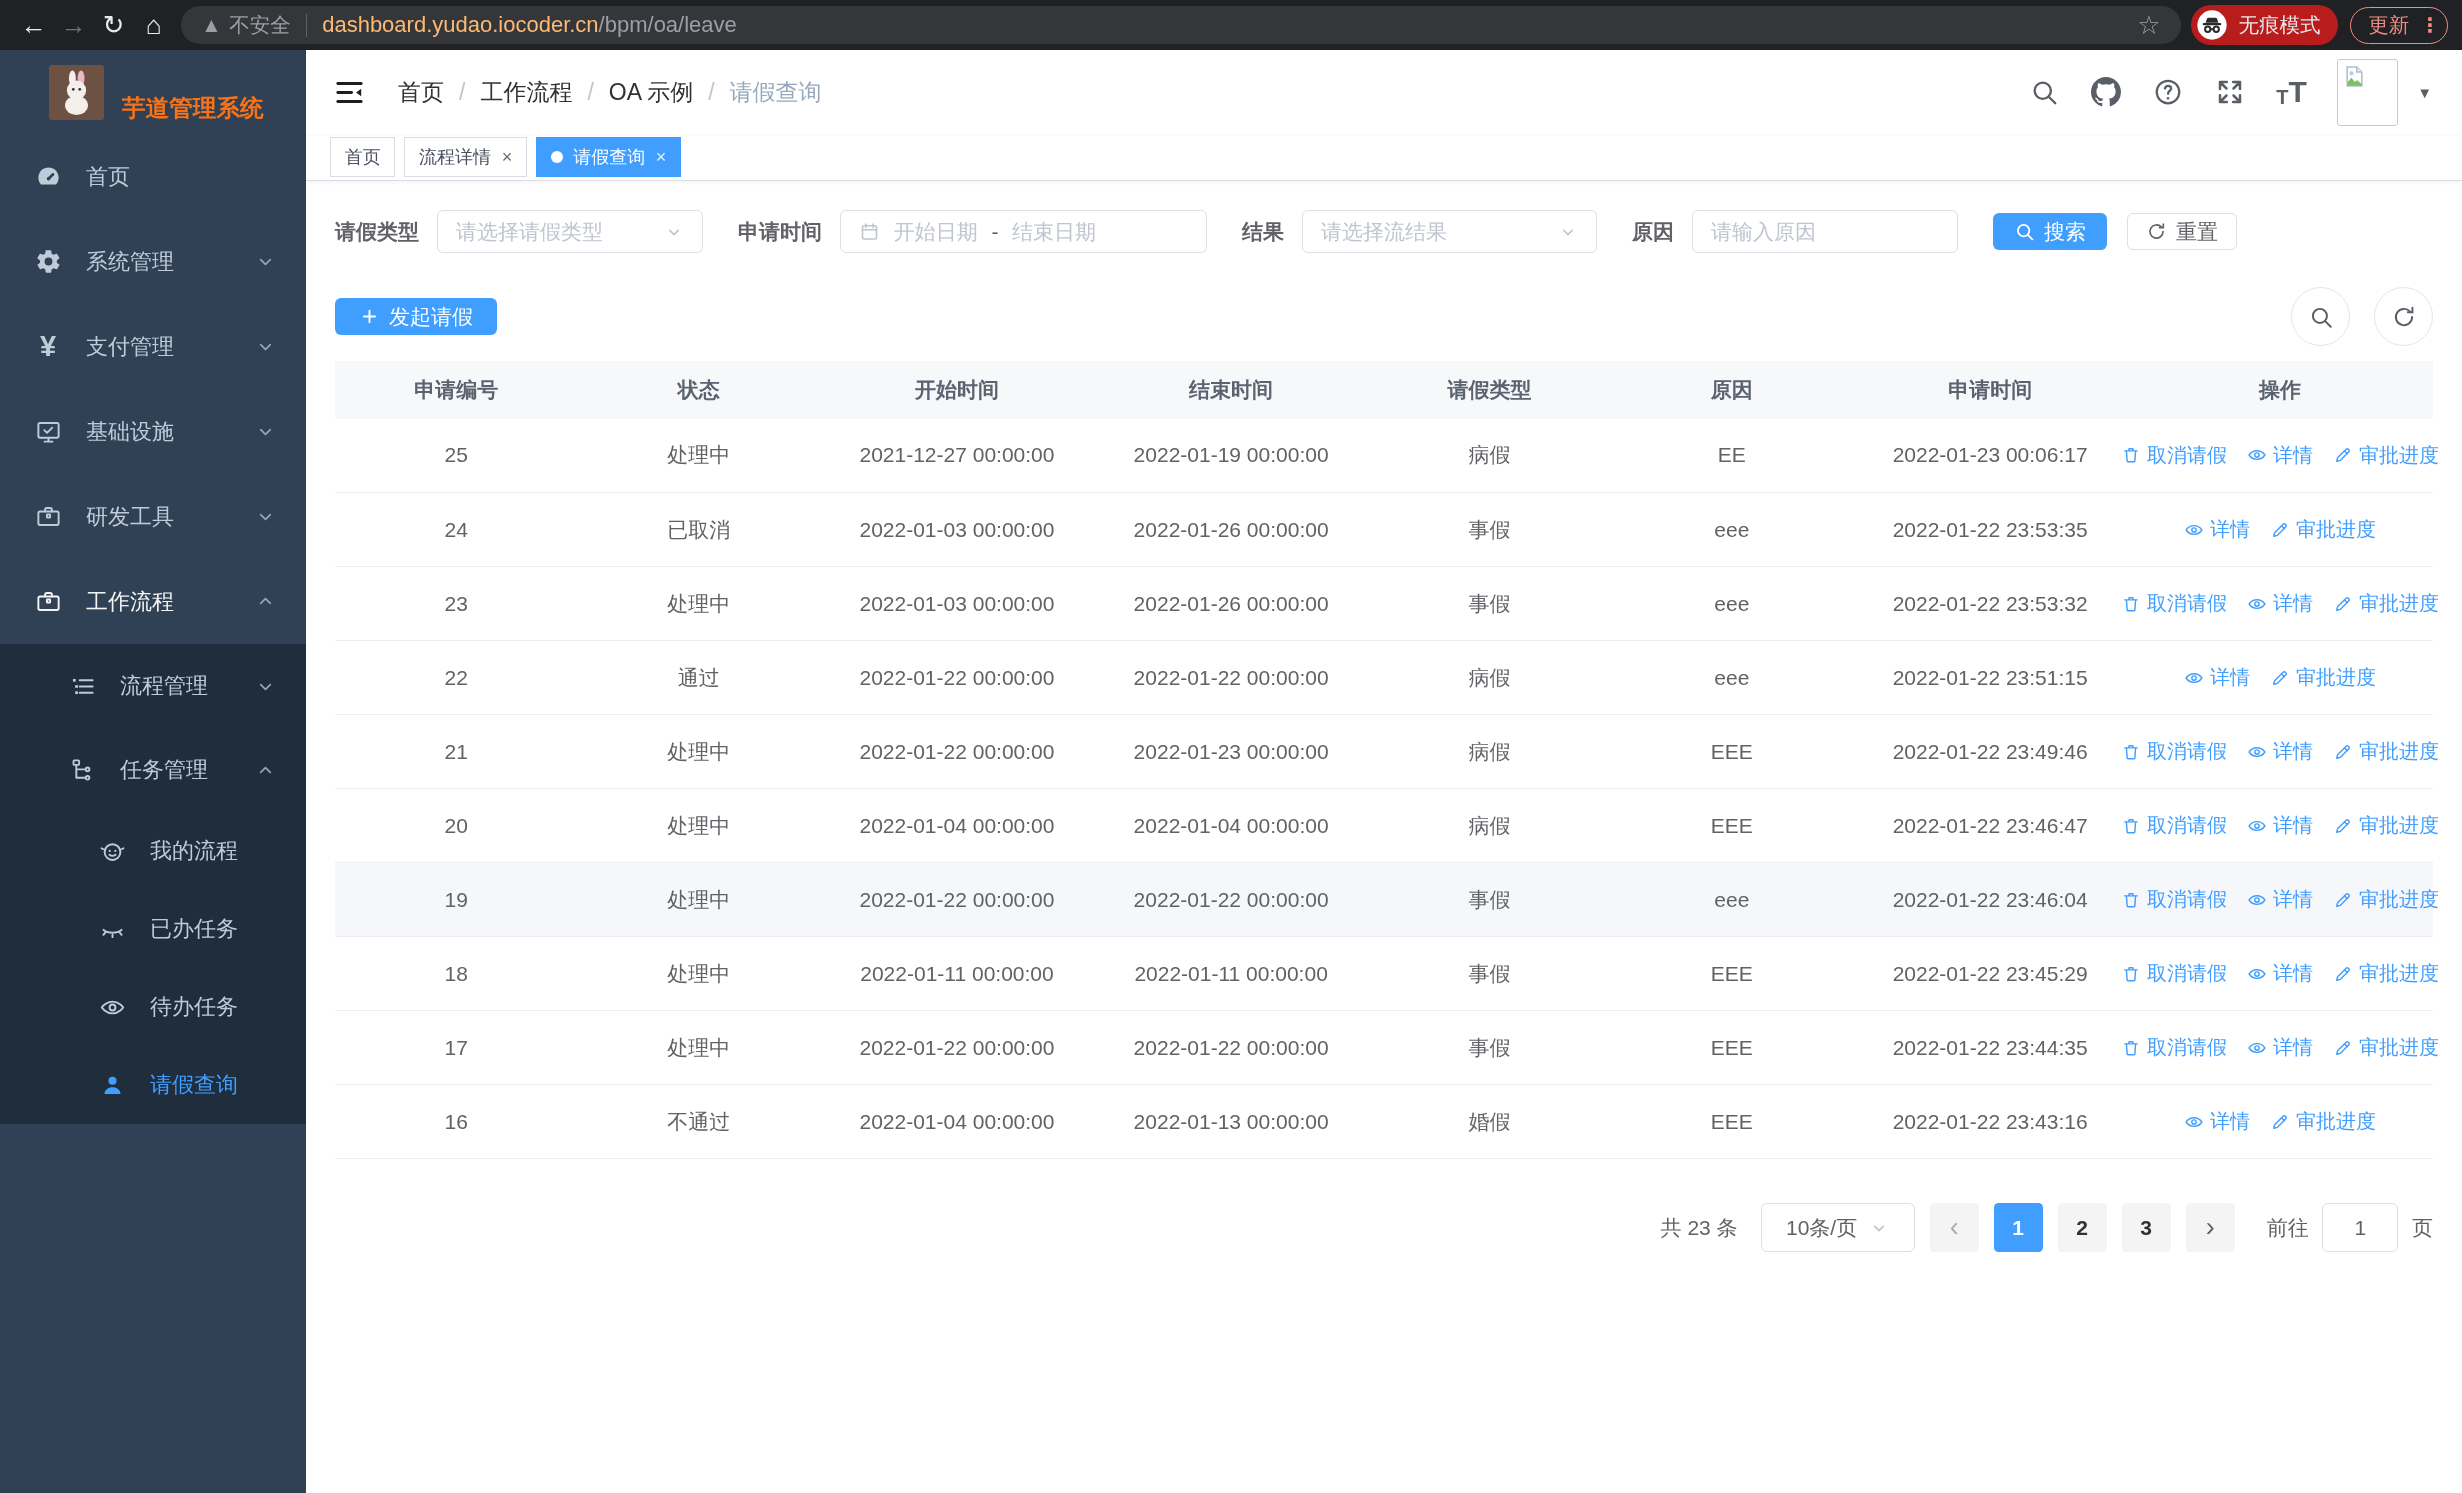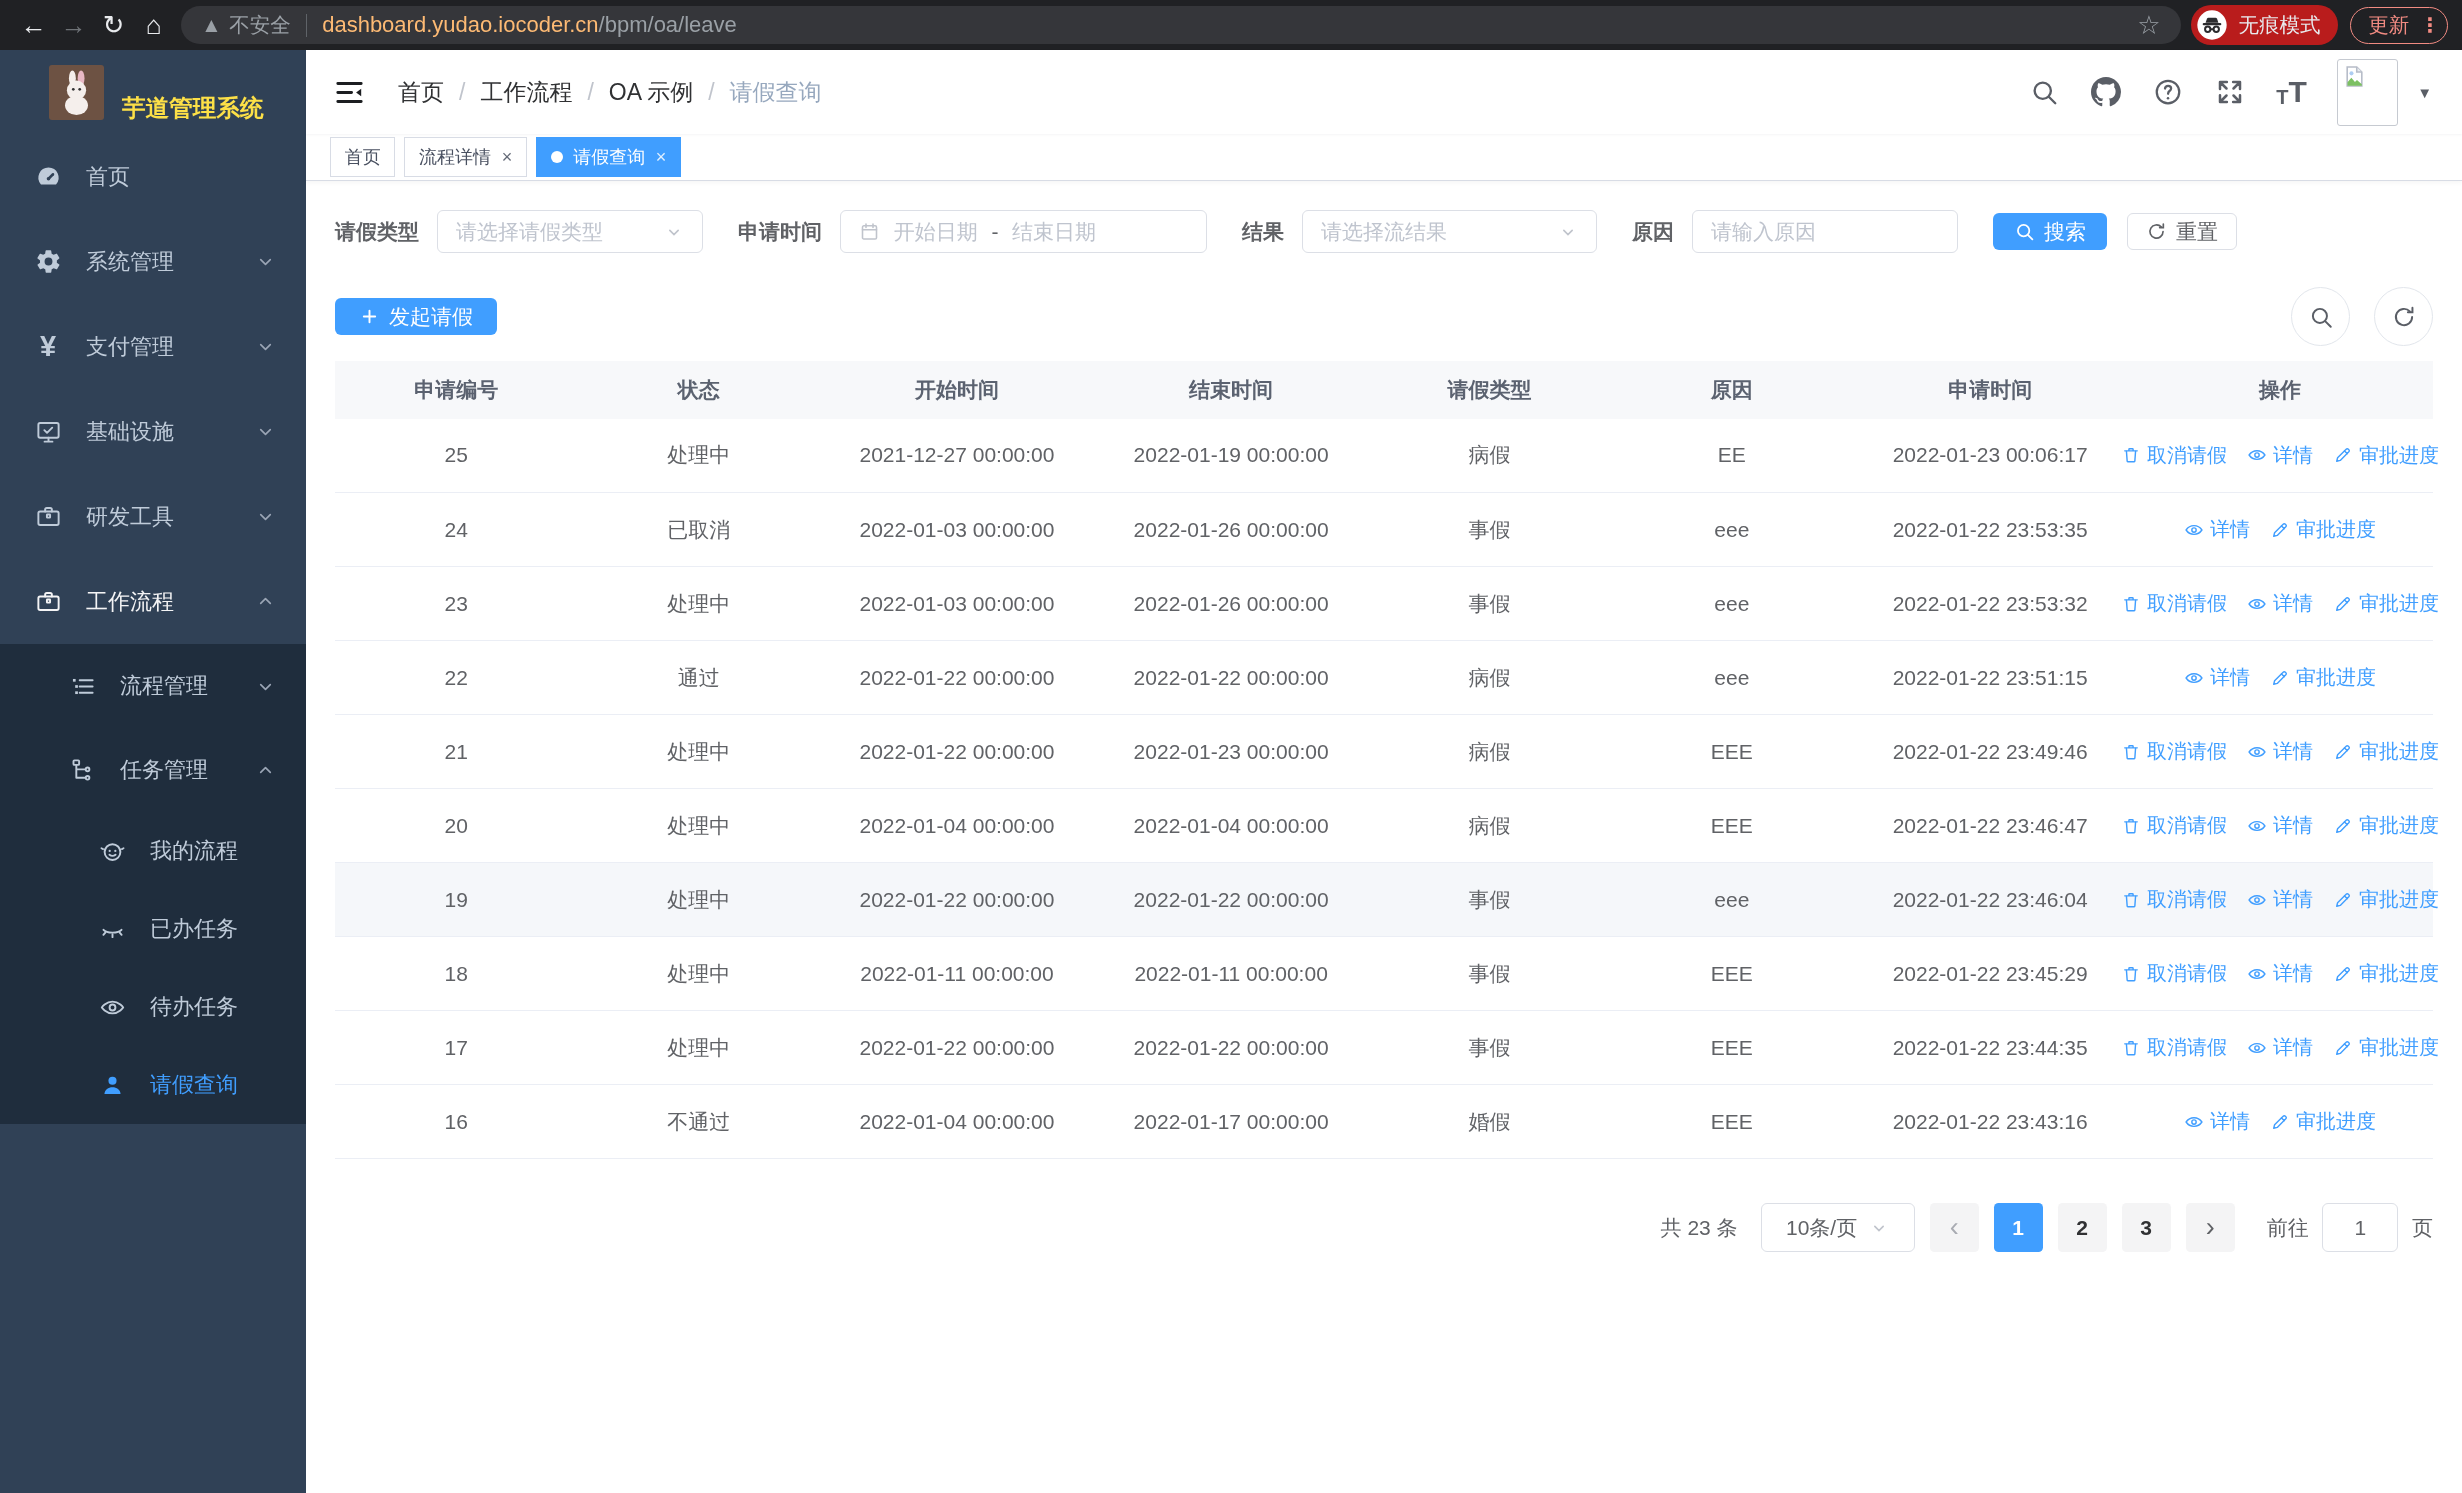--- a/index.html
+++ b/index.html
@@ -26,21 +26,21 @@
   .update .dots { font-size:20px; letter-spacing:0; font-weight:700; }
 
   
   .app { display:flex; height:1443px; }
 
   
   .sidebar { width:306px; flex:0 0 306px; background:#304156; color:#bfcbd9; overflow:hidden; }
   .logo-row { height:84px; display:flex; align-items:center; gap:18px; padding-left:49px; }
   .logo-img { width:55px; height:55px; border-radius:3px; overflow:hidden; flex:0 0 auto; }
   .logo-img svg { width:55px; height:55px; display:block; }
-  .logo-title { color:#fde047; font-size:23.6px; font-weight:700;margin-top:31px; }
+  .logo-title { color:#f97316; font-size:23.6px; font-weight:700;margin-top:31px; }
   .menu-item { display:flex; align-items:center; cursor:pointer; font-size:22px; color:#bfcbd9; padding:0 29px 0 33px; }
   .menu-item.l1 { height:85px; }
   .menu-item.l2 { height:84px; padding-left:67px; }
   .menu-item.l3 { height:78px; padding-left:97px; }
   .submenu { background:#1f2d3d; }
   .mi-icon { width:30px; height:30px; display:flex; align-items:center; justify-content:center; margin-right:23px; flex:0 0 auto; }
   .mi-icon svg { width:27px; height:27px; }
   .yen { font-size:29px; font-weight:700; line-height:1; }
   .mi-chevron { margin-left:auto; width:23px; height:23px; color:#9aa5b5; }
   .mi-chevron svg { width:23px; height:23px; }
@@ -821,21 +821,21 @@
                     </span>
                     <span>审批进度</span>
                   </span>
                 </div>
               </td>
             </tr>
             <tr>
               <td>16</td>
               <td>不通过</td>
               <td>2022-01-04 00:00:00</td>
-              <td>2022-01-17 00:00:00</td>
+              <td>2022-01-13 00:00:00</td>
               <td>婚假</td>
               <td>EEE</td>
               <td>2022-01-22 23:43:16</td>
               <td>
                 <div class="actions">
                   <span class="action">
                     <span style="width: 20px; height: 20px; display: flex;">
                       <svg viewBox="0 0 24 24" fill="none" stroke="currentColor" stroke-width="1.7" stroke-linecap="round" stroke-linejoin="round">
                         <path d="M2.5 12S6 6.8 12 6.8 21.5 12 21.5 12 18 17.2 12 17.2 2.5 12 2.5 12z"></path>
                         <circle cx="12" cy="12" r="2.6"></circle>

